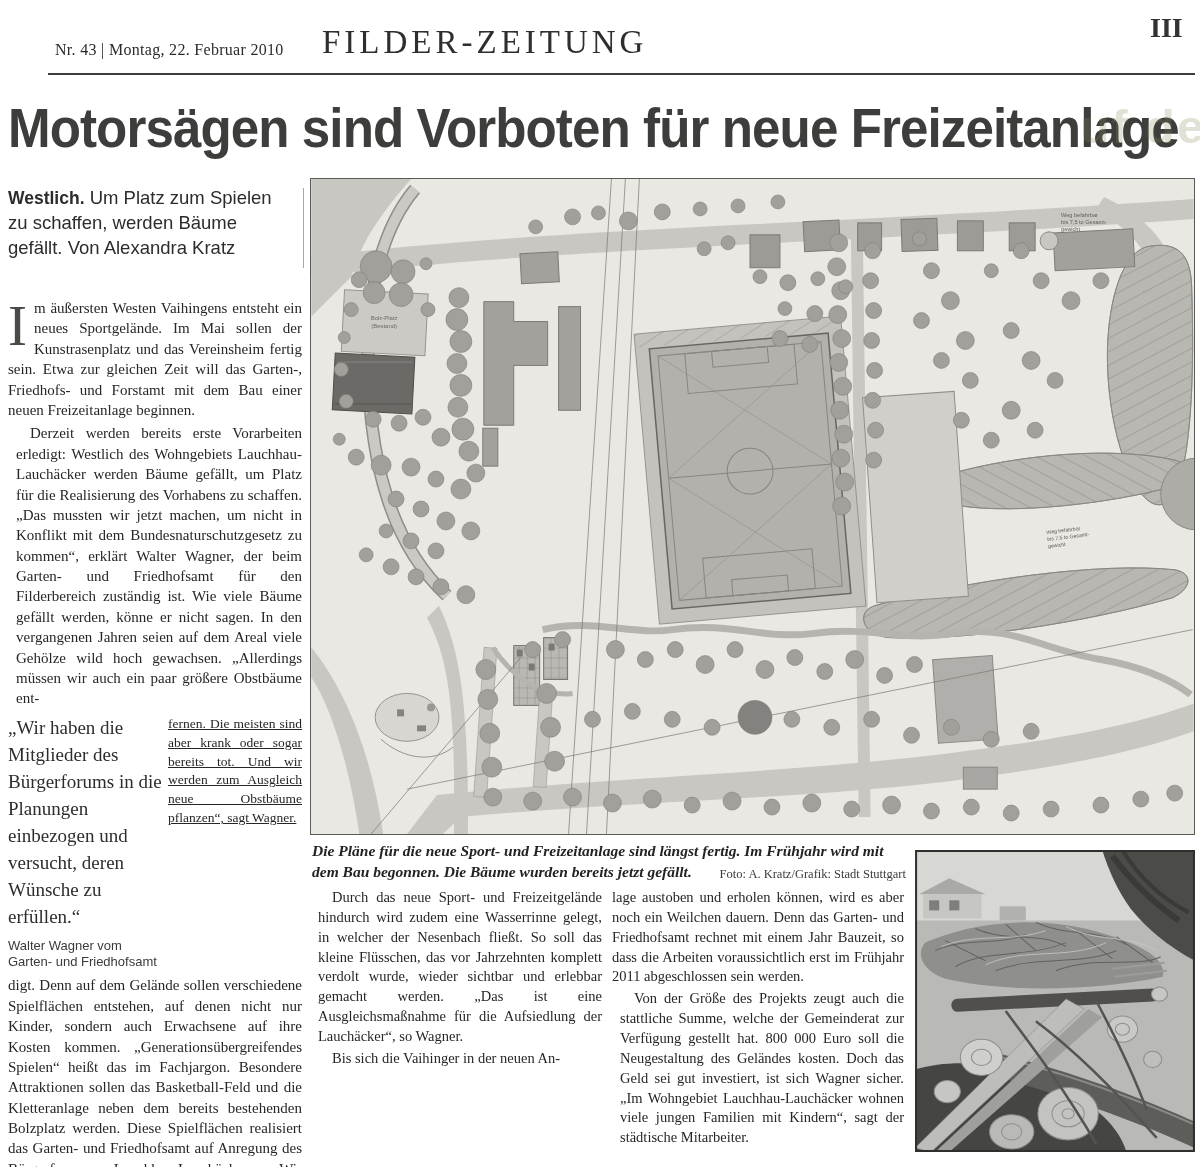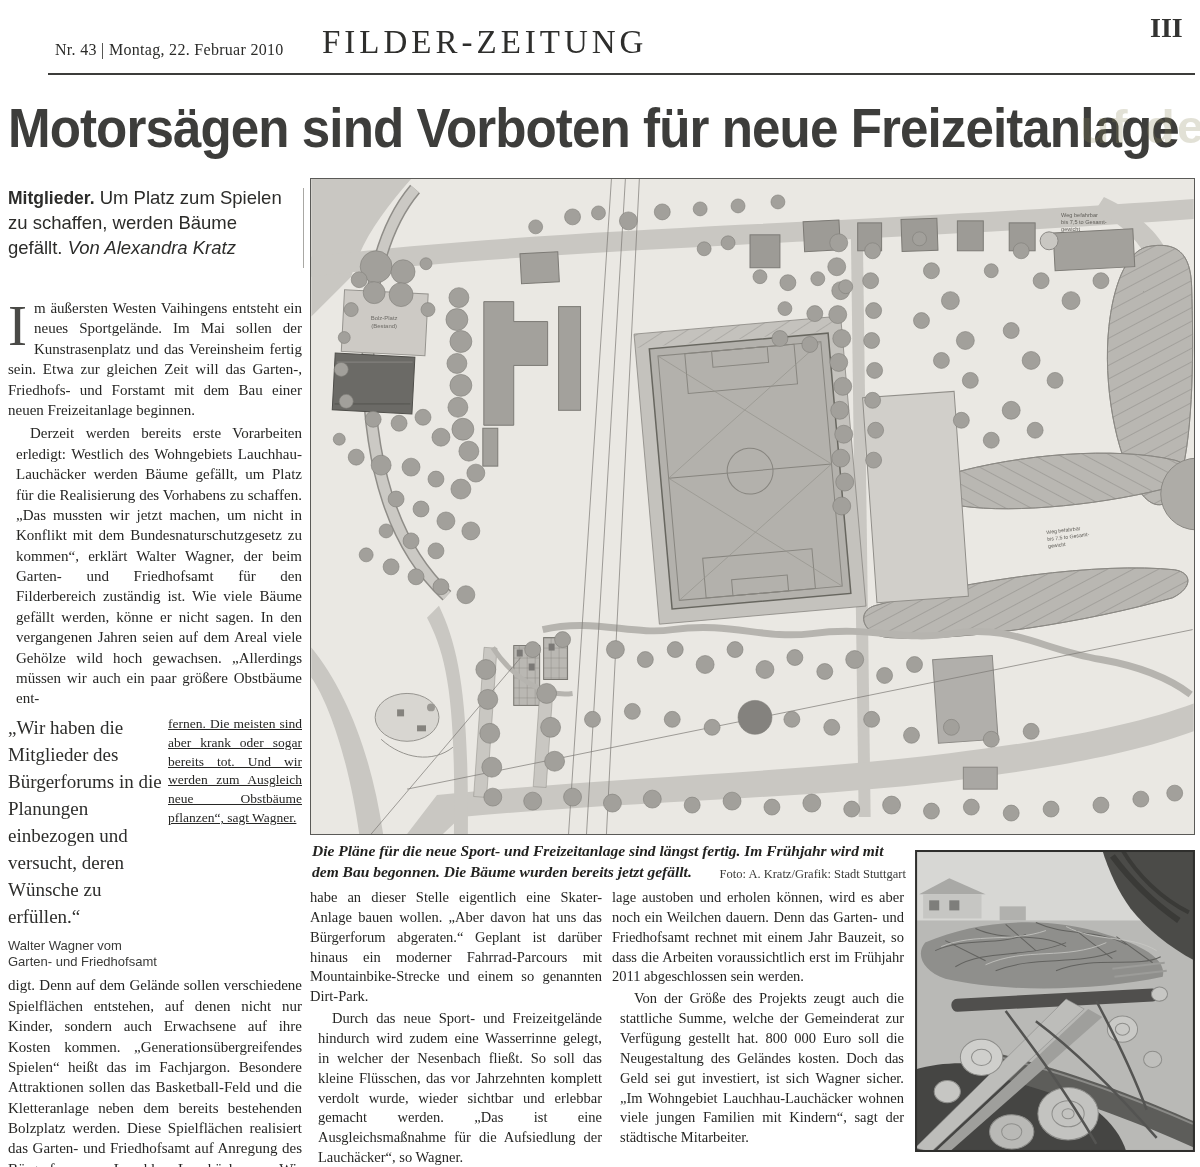--- a/index.html
+++ b/index.html
@@ -13,21 +13,21 @@
   .head-rule{position:absolute;left:48px;top:73px;width:1147px;height:2px;background:#3c3c3a;}
   
   .headline{position:absolute;left:8px;top:100px;width:1150px;
             font:700 55px/1.05 "Liberation Sans",sans-serif;color:#3d3d3b;
             letter-spacing:-1px;transform:scaleX(.93);transform-origin:left top;white-space:nowrap;}
   .ghost{position:absolute;left:1080px;top:104px;font:900 46px/1 "Liberation Sans",sans-serif;
          color:rgba(140,134,92,.25);letter-spacing:2px;transform:scaleX(1.05);transform-origin:left top;}
   
   .lead{position:absolute;left:8px;top:186px;width:288px;font:18.5px/1.35 "Liberation Sans",sans-serif;color:#2c2c2a;}
   .lead .loc{font-weight:700;font-size:17.5px;}
-  .lead .byline{font-style:italic;}
+  .lead .byline{}
   .lead-rule{position:absolute;left:85px;top:273px;width:148px;height:1px;background:#59595
 7;}
   .vline{position:absolute;left:303px;top:188px;width:1px;height:80px;background:#a9a8a4;}
   
   .leftcol{position:absolute;left:8px;top:298px;width:294px;height:869px;overflow:hidden;}
   .body{font:15px/1.36 "Liberation Serif",serif;color:#262624;margin:0 0 3px;}
   .j{text-align:justify;}
   .ind{text-indent:14px;margin-left:8px;}
   .dropcap{float:left;font:400 57px/0.8 "Liberation Serif",serif;color:#4a4a47;padding:5px 7px 0 0;}
   .splitrow{display:flex;gap:2px;margin:6px 0 4px;}
@@ -57,21 +57,21 @@
 
   <div class="issue">Nr. 43 | Montag, 22. Februar 2010</div>
   <div class="mast-title">FILDER-ZEITUNG</div>
   <div class="page-no">III</div>
   <div class="head-rule"></div>
 
   <div class="headline">Motorsägen sind Vorboten für neue Freizeitanlage</div>
   <div class="ghost">uf de</div>
 
   <div class="lead">
-    <span class="loc">Mitglieder.</span>
+    <span class="loc">Westlich.</span>
     <span>Um Platz zum Spielen zu schaffen, werden Bäume gefällt.</span>
     <span class="byline">Von Alexandra Kratz</span>
   </div>
   <div class="lead-rule"></div>
   <div class="vline"></div>
 
   <div class="leftcol">
     <p class="body j"><span class="dropcap">I</span><span>m äußersten Westen Vaihingens entsteht ein neues Sportgelände. Im Mai sollen der Kunstrasenplatz und das Vereinsheim fertig sein. Etwa zur gleichen Zeit will das Garten-, Friedhofs- und Forstamt mit dem Bau einer neuen Freizeitanlage beginnen.</span></p>
     <p class="body j ind">Derzeit werden bereits erste Vorarbeiten erledigt: Westlich des Wohngebiets Lauchhau-Lauchäcker werden Bäume gefällt, um Platz für die Realisierung des Vorhabens zu schaffen. „Das mussten wir jetzt machen, um nicht in Konflikt mit dem Bundesnaturschutzgesetz zu kommen“, erklärt Walter Wagner, der beim Garten- und Friedhofsamt für den Filderbereich zuständig ist. Wie viele Bäume gefällt werden, könne er nicht sagen. In den vergangenen Jahren seien auf dem Areal viele Gehölze wild hoch gewachsen. „Allerdings müssen wir auch ein paar größere Obstbäume ent-</p>
     <div class="splitrow">
@@ -361,21 +361,20 @@
       </g>
     </svg>
   </div>
 
   <div class="caption">
     <span>Die Pläne für die neue Sport- und Freizeitanlage sind längst fertig. Im Frühjahr wird mit dem Bau begonnen. Die Bäume wurden bereits jetzt gefällt.</span>
     <span class="credit">Foto: A. Kratz/Grafik: Stadt Stuttgart</span>
   </div>
 
   <div class="bcol" style="left:310px">
-    <p class="body j">habe an dieser Stelle eigentlich eine Skater-Anlage bauen wollen. „Aber davon hat uns das Bürgerforum abgeraten.“ Geplant ist darüber hinaus ein moderner Fahrrad-Parcours mit Mountainbike-Strecke und einem so genannten Dirt-Park.</p>
     <p class="body j ind">Durch das neue Sport- und Freizeitgelände hindurch wird zudem eine Wasserrinne gelegt, in welcher der Nesenbach fließt. So soll das kleine Flüsschen, das vor Jahrzehnten komplett verdolt wurde, wieder sichtbar und erlebbar gemacht werden. „Das ist eine Ausgleichsmaßnahme für die Aufsiedlung der Lauchäcker“, so Wagner.</p>
     <p class="body j ind">Bis sich die Vaihinger in der neuen An-</p>
   </div>
   <div class="bcol" style="left:612px">
     <p class="body j">lage austoben und erholen können, wird es aber noch ein Weilchen dauern. Denn das Garten- und Friedhofsamt rechnet mit einem Jahr Bauzeit, so dass die Arbeiten voraussichtlich erst im Frühjahr 2011 abgeschlossen sein werden.</p>
     <p class="body j ind">Von der Größe des Projekts zeugt auch die stattliche Summe, welche der Gemeinderat zur Verfügung gestellt hat. 800 000 Euro soll die Neugestaltung des Geländes kosten. Doch das Geld sei gut investiert, ist sich Wagner sicher. „Im Wohngebiet Lauchhau-Lauchäcker wohnen viele jungen Familien mit Kindern“, sagt der städtische Mitarbeiter.</p>
   </div>
 
   <div class="photo">
     <svg viewBox="0 0 278 300">

